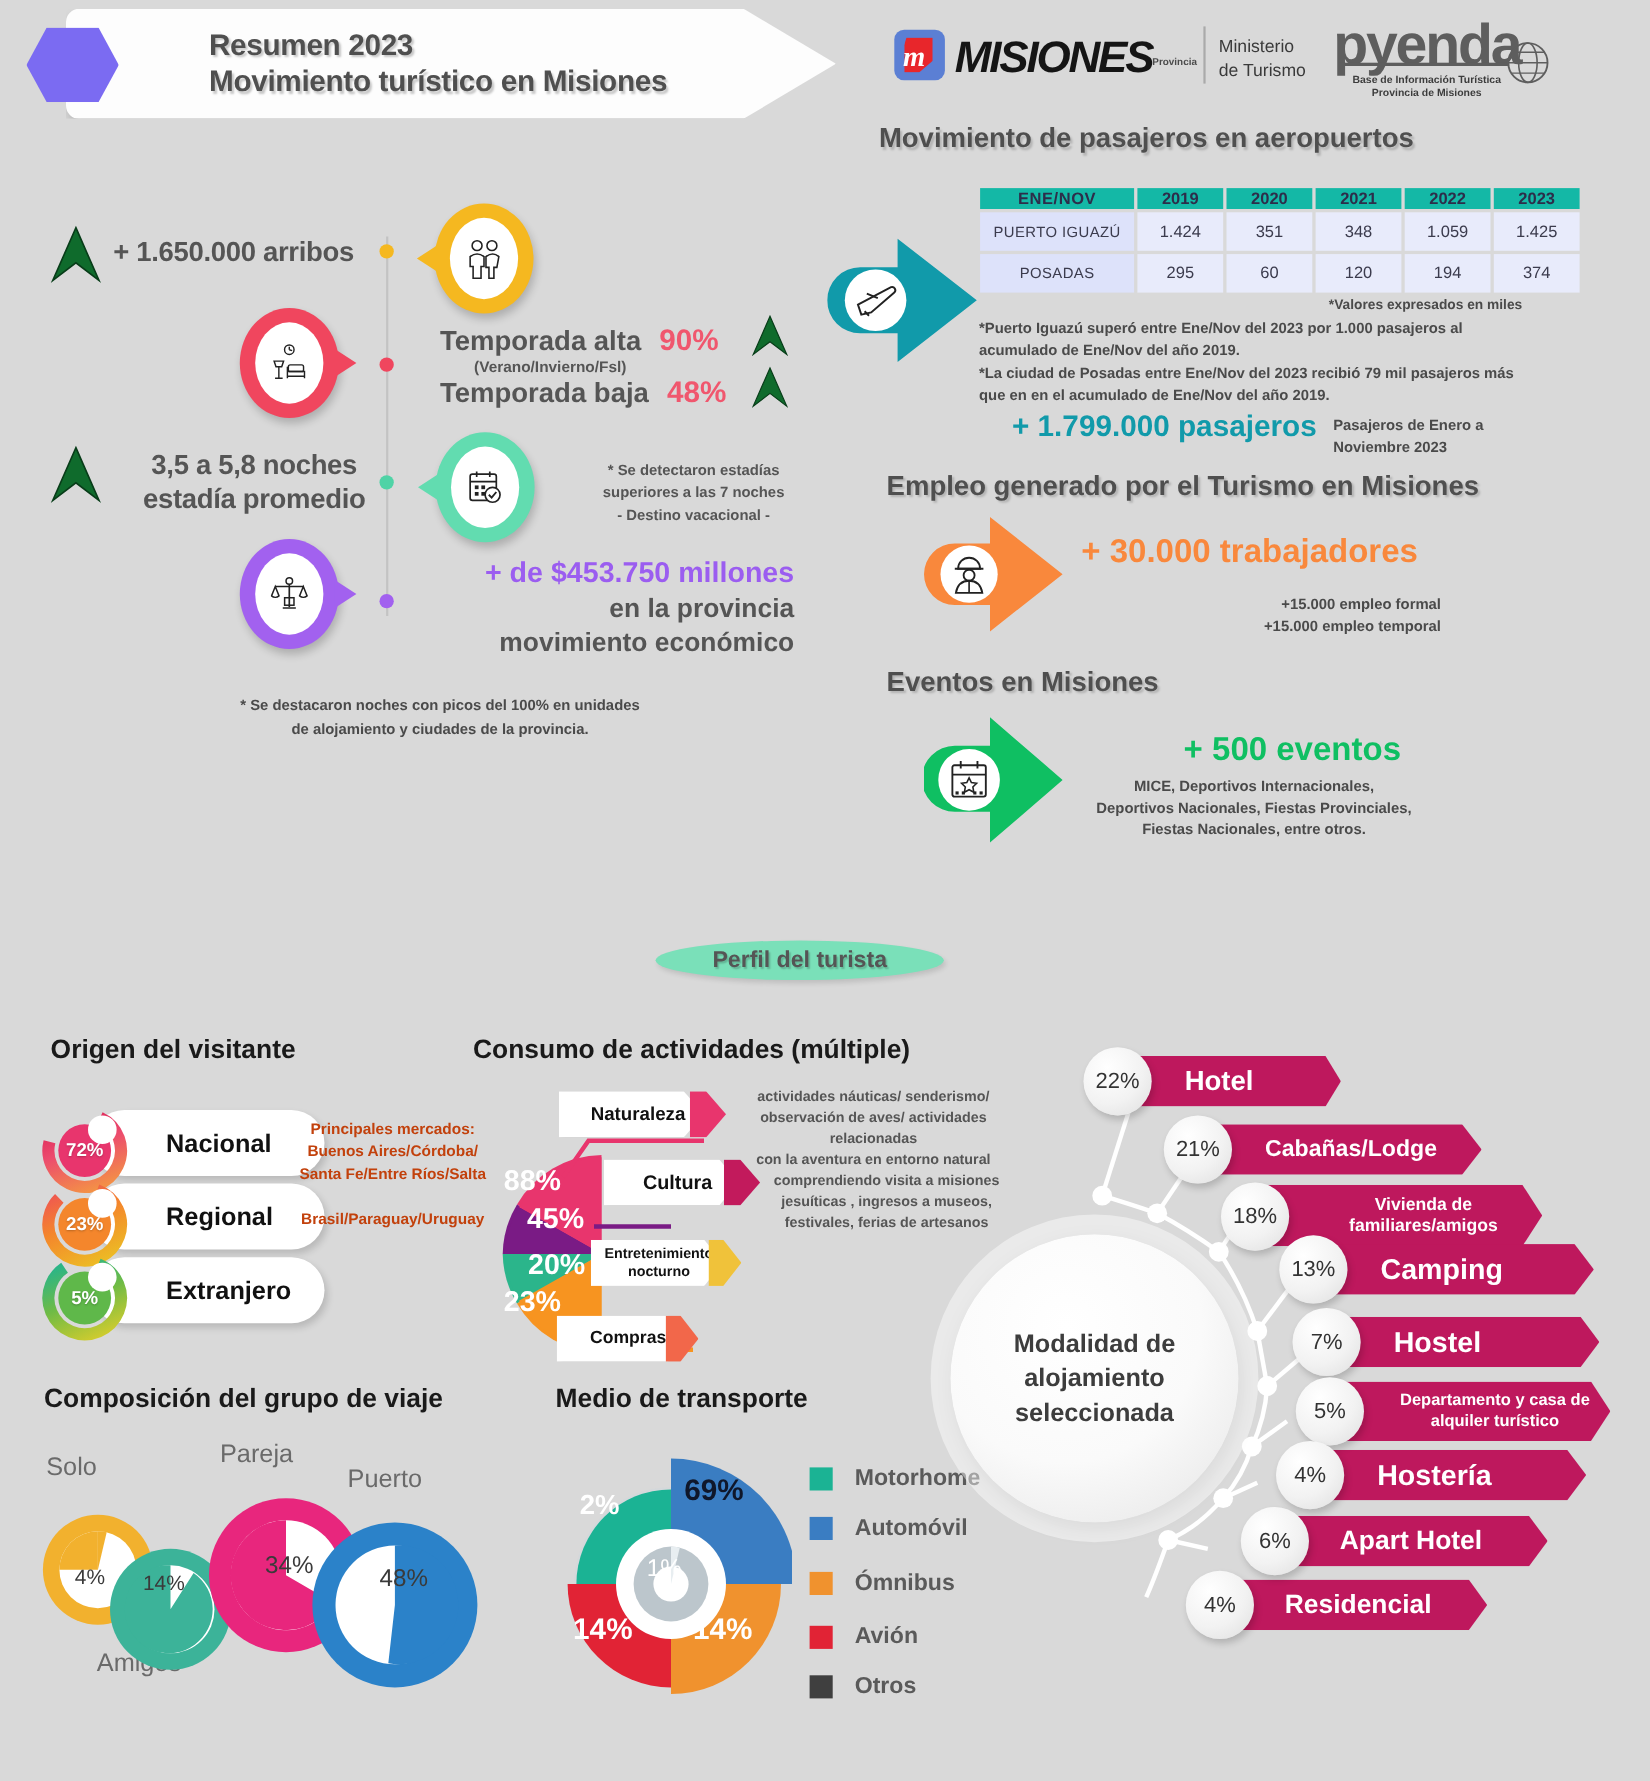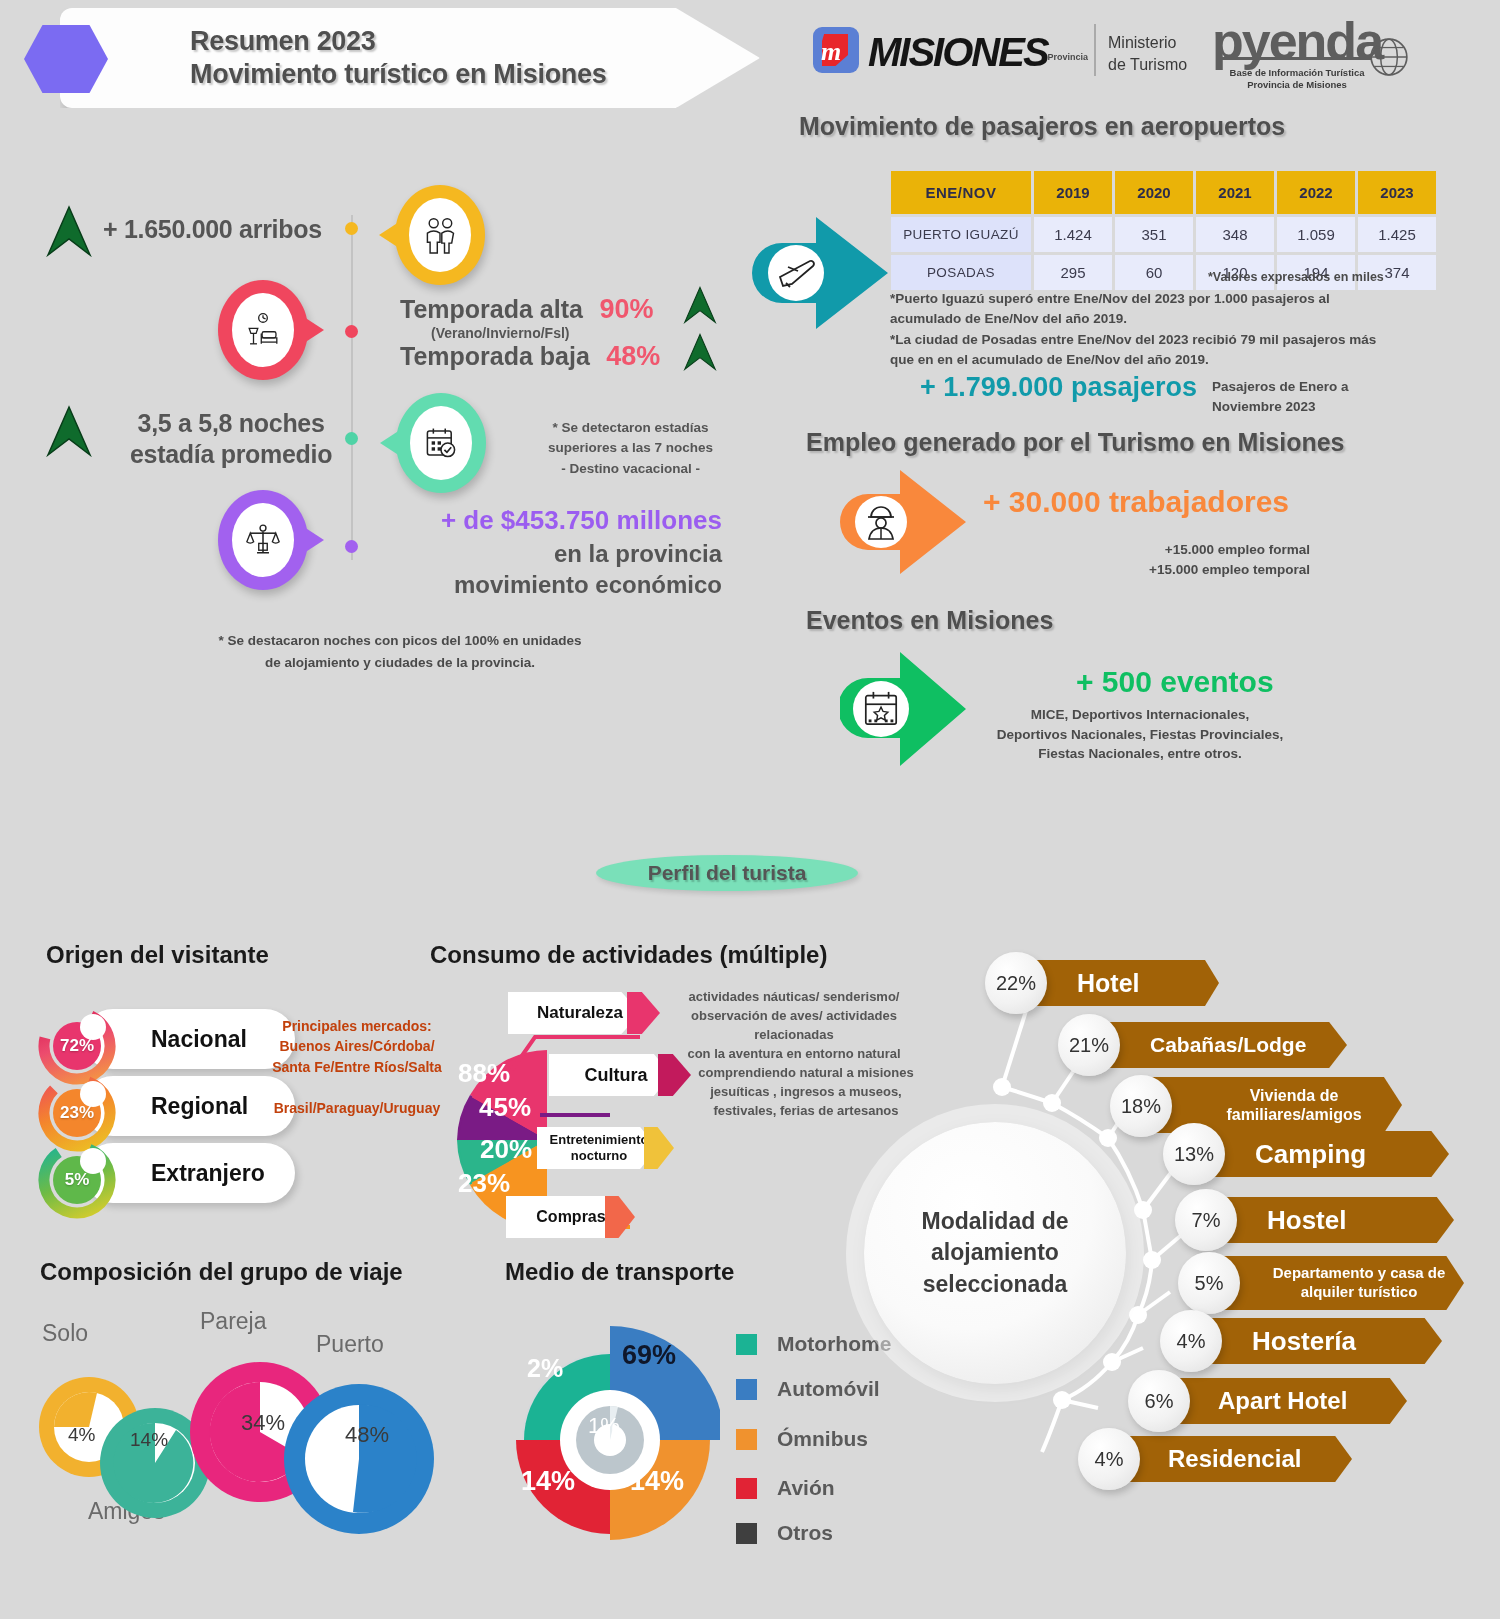--- a/index.html
+++ b/index.html
@@ -84,22 +84,22 @@
     box-shadow: 2px 5px 8px rgba(0,0,0,.2);
   }
   .bubble .inner {
     width: 62px; height: 74px; background:#fff; border-radius:50%;
     display:flex; align-items:center; justify-content:center;
   }
 
   
   #pax-table { left: 888px; top: 168px; border-collapse: separate; border-spacing: 3px; }
   #pax-table th {
-    background: #eab308; color: #2d2d4a; font-size: 15px; font-weight: bold;
-    padding: 13px 0; text-align:center; min-width: 78px;
+    background: #14b8a6; color: #2d2d4a; font-size: 15px; font-weight: bold;
+    padding: 1px 0; text-align:center; min-width: 78px;
   }
   #pax-table th:first-child { min-width: 140px; letter-spacing: .5px; }
   #pax-table td {
     background: #e8ebfb; color: #3b3b4d; font-size: 15px;
     padding: 9px 0; text-align:center;
   }
   #pax-table td:first-child { background:#dde2fa; font-size:13.5px; letter-spacing:.4px; }
 
   .note-bold { font-size: 13.5px; font-weight: bold; color: #4a4a4a; line-height: 1.45; }
 
@@ -142,21 +142,21 @@
     font-weight:bold; color:#111;
     clip-path: polygon(0 0, 86% 0, 100% 50%, 86% 100%, 0 100%);
     box-shadow: 2px 3px 5px rgba(0,0,0,.12);
     padding-left: 12px;
   }
   .act-desc { position:absolute; font-size:13px; font-weight:bold; color:#555; line-height:1.45; text-align:center;}
 
   
   .aloj-item { position:absolute; height: 46px; }
   .aloj-arrow {
-    position:absolute; height: 46px; background:#a16207;
+    position:absolute; height: 46px; background:#be185d;
     clip-path: polygon(0 0, 93% 0, 100% 50%, 93% 100%, 0 100%);
     display:flex; align-items:center;
   }
   .aloj-arrow span { color:#fff; font-weight:bold; }
   .aloj-circle {
     position:absolute; width:62px; height:62px; border-radius:50%;
     background: radial-gradient(circle at 35% 30%, #ffffff 0%, #f2f2f2 55%, #dedede 100%);
     box-shadow: 2px 4px 7px rgba(0,0,0,.18);
     display:flex; align-items:center; justify-content:center;
     font-size: 20px; font-weight: 500; color:#333;
@@ -552,21 +552,21 @@
   <span>Compras</span>
 </div>
 <div class="abs" style="left:605px; top:1196px; width:30px; height:42px; background:#f2674a; clip-path:polygon(0 0, 45% 0, 100% 50%, 45% 100%, 0 100%);"></div>
 
 <div class="abs act-desc" style="left:660px; top:988px; width:268px;">
   <div>actividades náuticas/ senderismo/</div>
   <div>observación de aves/ actividades relacionadas</div>
   <div>con la aventura en entorno natural</div>
 </div>
 <div class="abs act-desc" style="left:686px; top:1064px; width:240px;">
-  <div>comprendiendo natural a misiones</div>
+  <div>comprendiendo visita a misiones</div>
   <div>jesuíticas , ingresos a museos,</div>
   <div>festivales, ferias de artesanos</div>
 </div>
 
 <svg class="abs" style="left:980px; top:970px;" width="260" height="520" viewBox="0 0 260 520">
   <g stroke="#ffffff" stroke-width="4" fill="none">
     <path d="M22 117 L52 22"></path>
     <path d="M22 117 Q45 124 72 133"></path>
     <path d="M72 133 L105 84"></path>
     <path d="M72 133 Q100 148 128 168"></path>

